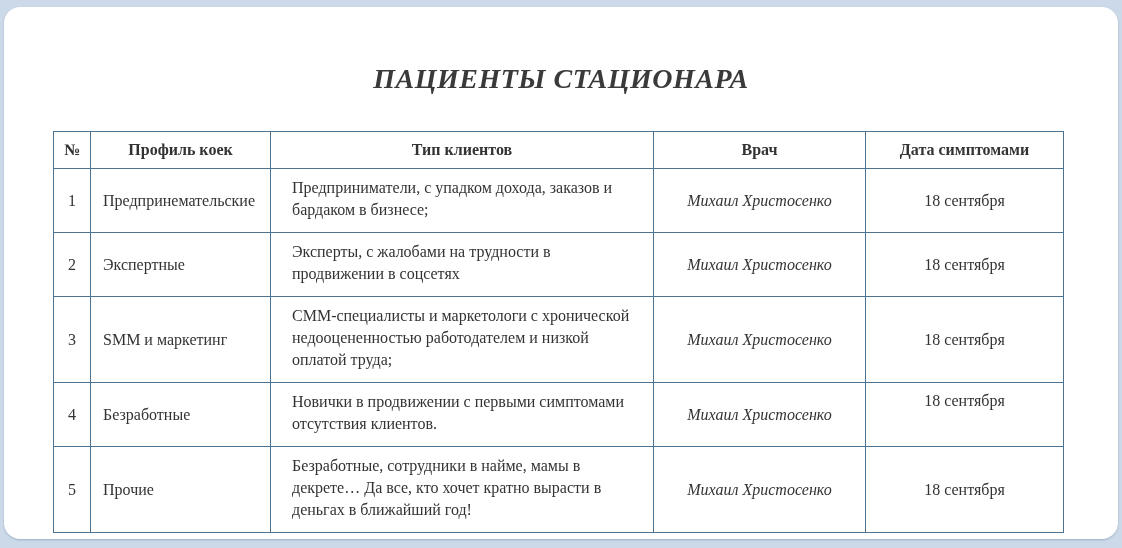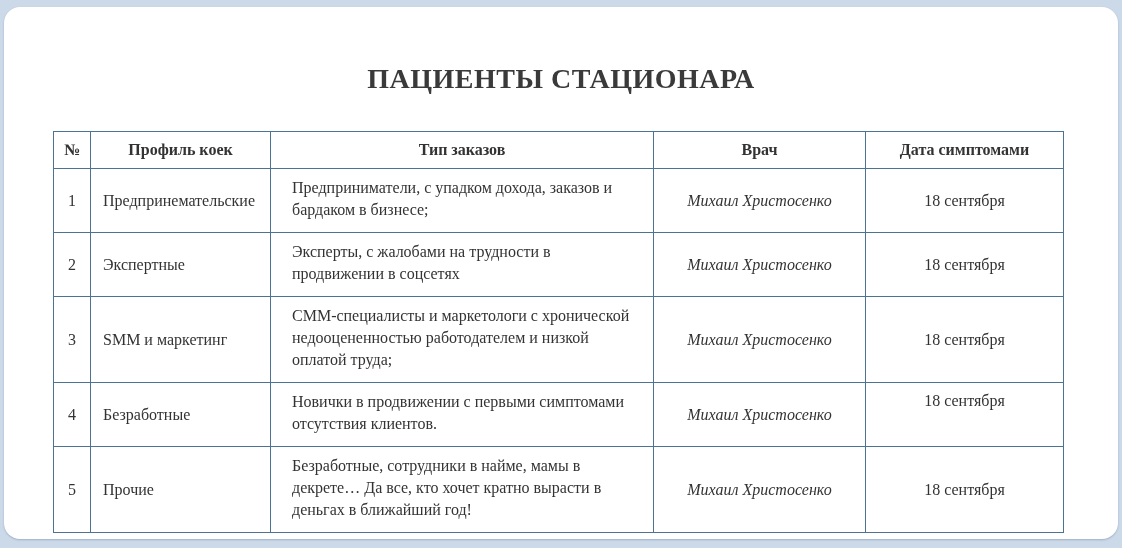--- a/index.html
+++ b/index.html
@@ -21,20 +21,21 @@
     border-radius: 16px;
     box-shadow: 0 1px 2px rgba(100,130,160,0.45);
   }
   .title {
     margin: 56px 0 0 0;
     text-align: center;
     font-size: 28px;
     font-weight: bold;
     letter-spacing: 0.5px;
     color: #3a3a3a;
+    font-style: italic;
   }
   table.patients {
     border-collapse: collapse;
     table-layout: fixed;
     margin: 36px 0 0 49px;
     width: 1010px;
   }
   table.patients th,
   table.patients td {
     border: 1.5px solid #4c7492;
@@ -73,21 +74,21 @@
       <col style="width:37px">
       <col style="width:180px">
       <col style="width:383px">
       <col style="width:212px">
       <col style="width:198px">
     </colgroup>
     <thead>
       <tr>
         <th>№</th>
         <th>Профиль коек</th>
-        <th>Тип заказов</th>
+        <th>Тип клиентов</th>
         <th>Врач</th>
         <th>Дата симптомами</th>
       </tr>
     </thead>
     <tbody id="table-body">
   <tr>
     <td class="c-num">1</td>
     <td class="c-profile">Предпринемательские</td>
     <td class="c-type">Предприниматели, с упадком дохода, заказов и бардаком в бизнесе;</td>
     <td class="c-doctor">Михаил Христосенко</td>

